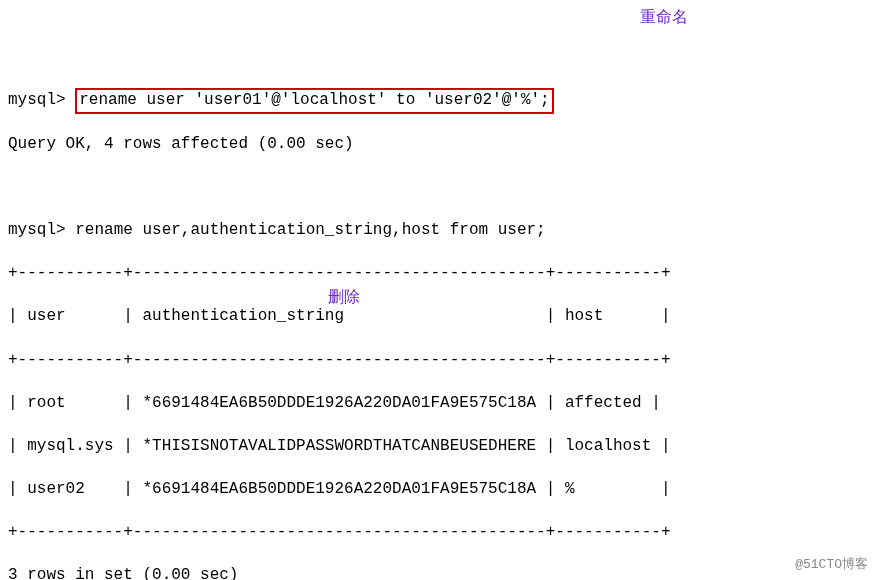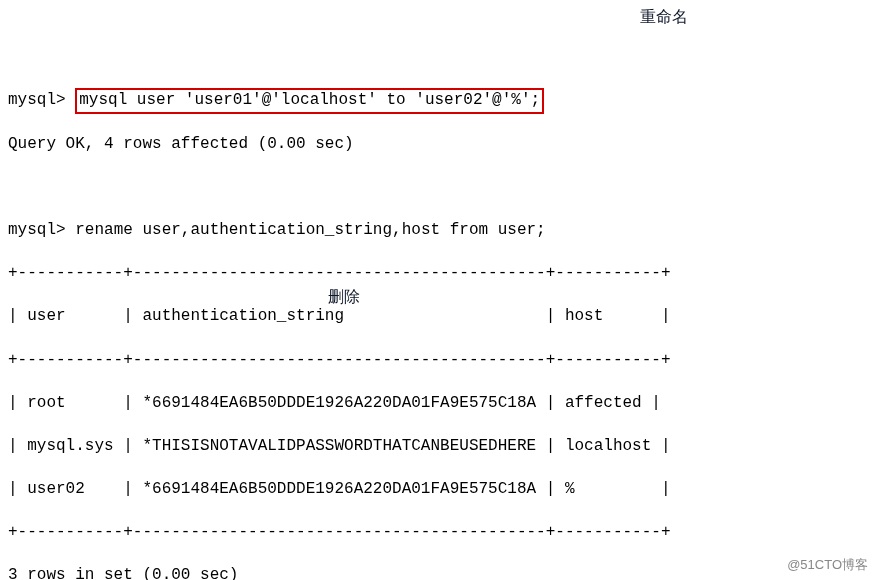--- a/index.html
+++ b/index.html
@@ -24,40 +24,40 @@
       display: block;
     }
     .red-box {
       border: 2px solid #d40000;
       display: inline-block;
       padding: 0 2px;
       margin: -2px 0;
     }
     .annotation {
       position: absolute;
-      color: #0f172a;
+      color: #6d28d9;
       font-family: "SimSun", "Microsoft YaHei", sans-serif;
       font-size: 16px;
       white-space: nowrap;
     }
     .watermark {
       position: absolute;
       right: 8px;
       bottom: 6px;
       color: #888;
-      font-family: Liberation Sans, sans-serif;
+      font-family: Liberation Mono, monospace;
       font-size: 13px;
     }
   </style>
 </head>
 <body>
 
 
 
-<span class="line"><span>mysql&gt;</span> <span class="red-box">mysql user 'user01'@'localhost' to 'user02'@'%';</span></span>
+<span class="line"><span>mysql&gt;</span> <span class="red-box">rename user 'user01'@'localhost' to 'user02'@'%';</span></span>
 <span class="line">Query OK, 4 rows affected (0.00 sec)</span>
 <span class="line"> </span>
 <span class="line"><span>mysql&gt;</span> <span>rename user,authentication_string,host from user;</span></span>
 <span class="line">+-----------+-------------------------------------------+-----------+</span>
 <span class="line">| user      | authentication_string                     | host      |</span>
 <span class="line">+-----------+-------------------------------------------+-----------+</span>
 <span class="line">| root      | *6691484EA6B50DDDE1926A220DA01FA9E575C18A | affected |</span>
 <span class="line">| mysql.sys | *THISISNOTAVALIDPASSWORDTHATCANBEUSEDHERE | localhost |</span>
 <span class="line">| user02    | *6691484EA6B50DDDE1926A220DA01FA9E575C18A | %         |</span>
 <span class="line">+-----------+-------------------------------------------+-----------+</span>

